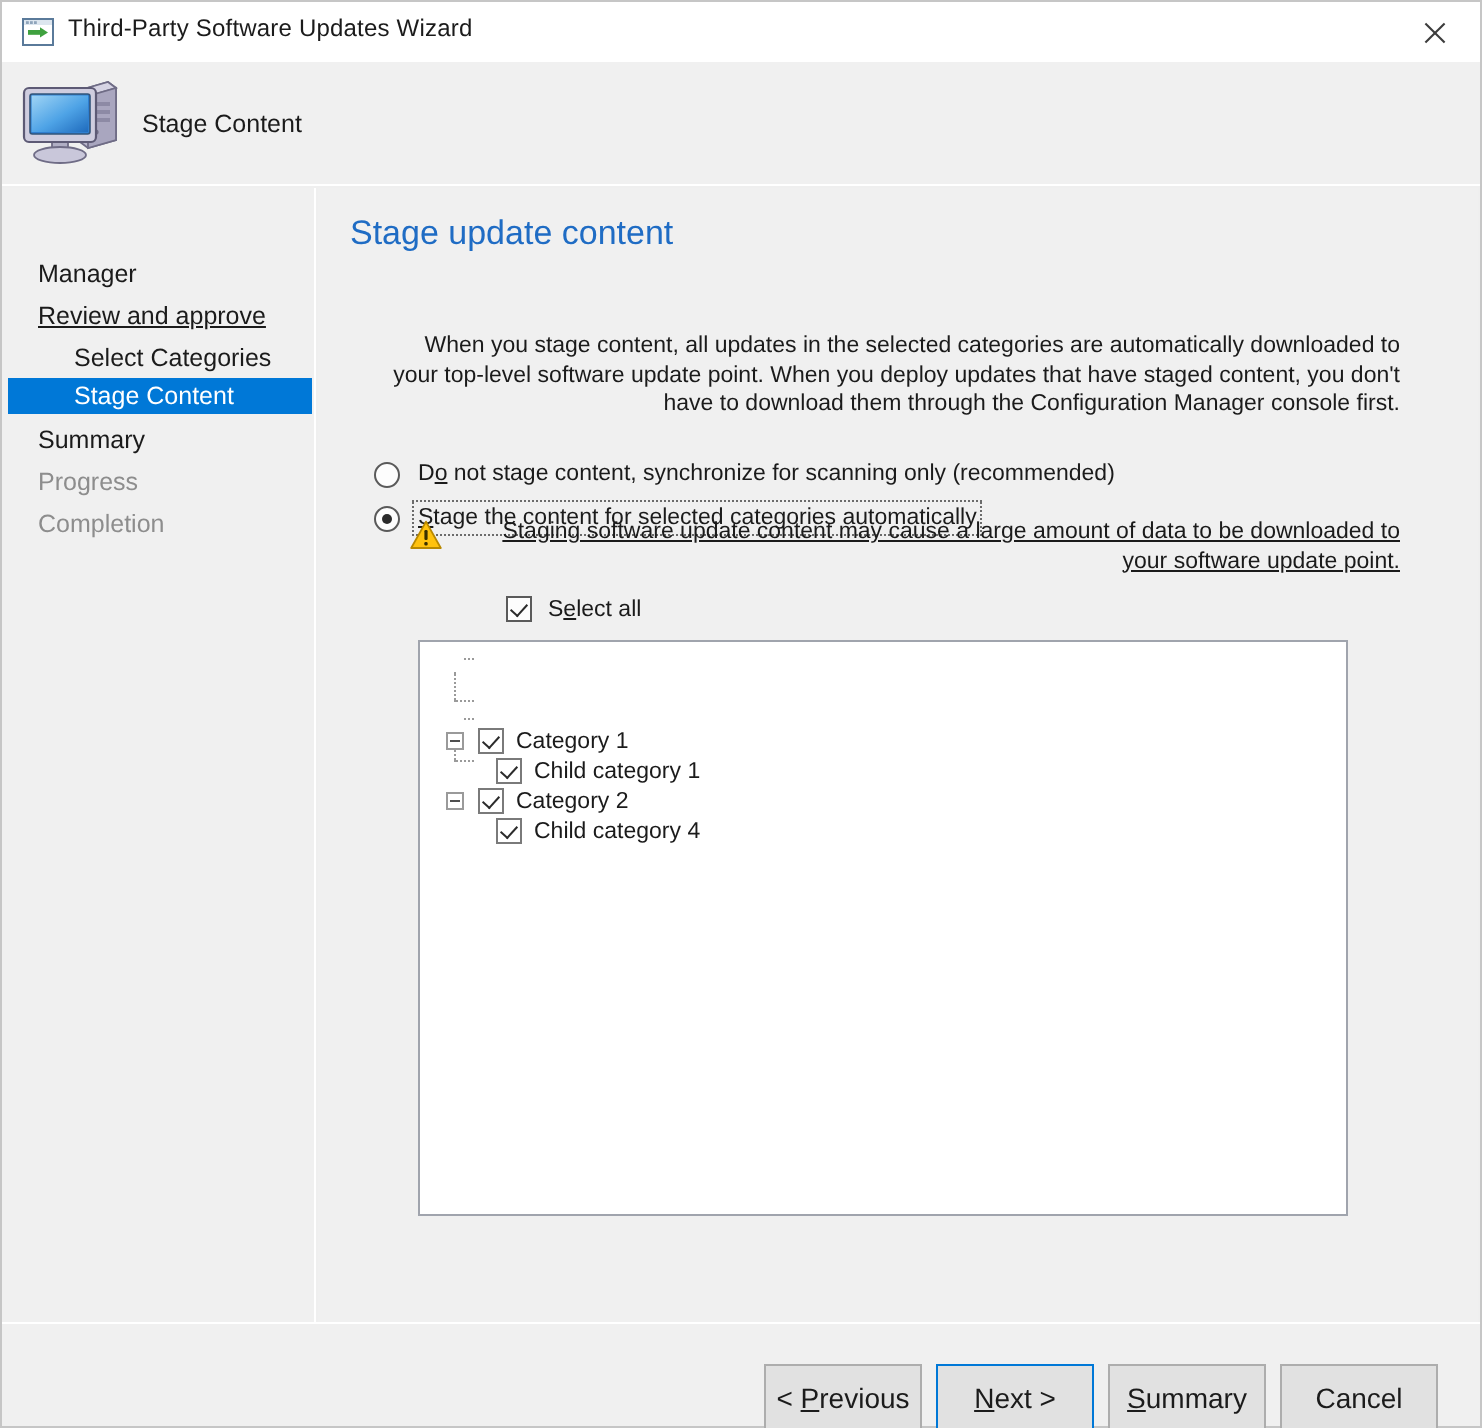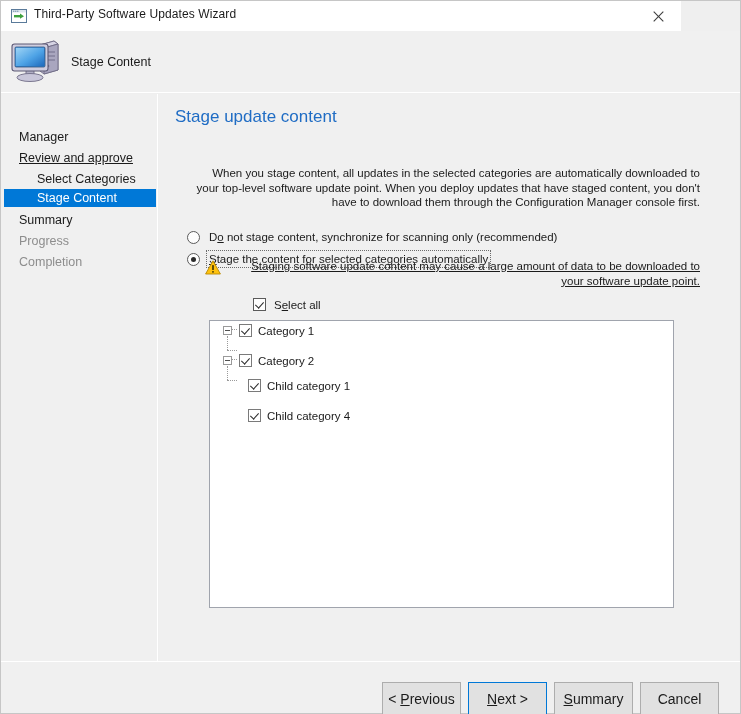--- a/index.html
+++ b/index.html
@@ -20,21 +20,21 @@
     height: 714px;
     box-sizing: border-box;
     border: 1px solid #c6c6c6;
     background: #efefef;
   }
 
   
   .titlebar {
     position: absolute;
     left: 0; top: 0;
-    width: 680px;
+    width: 739px;
     height: 30px;
     background: #ffffff;
   }
   .titlebar-icon {
     position: absolute;
     left: 10px; top: 8px;
     width: 16px; height: 14px;
   }
   .title-text {
     position: absolute;
@@ -240,21 +240,21 @@
     overflow: hidden;
   }
   .tree-node {
     position: absolute;
     height: 15px;
     display: flex;
     align-items: center;
     white-space: nowrap;
     cursor: default;
   }
-  .tree-node.root { left: 13px; }
+  .tree-node.root { left: 13px; margin-top: 40px; }
   .tree-node.child { left: 38px; margin-top: 40px; }
   .expander {
     width: 9px; height: 9px;
     border: 1px solid #9a9a9a;
     background: #ffffff;
     box-sizing: border-box;
     position: relative;
     flex: none;
   }
   .expander::before {

